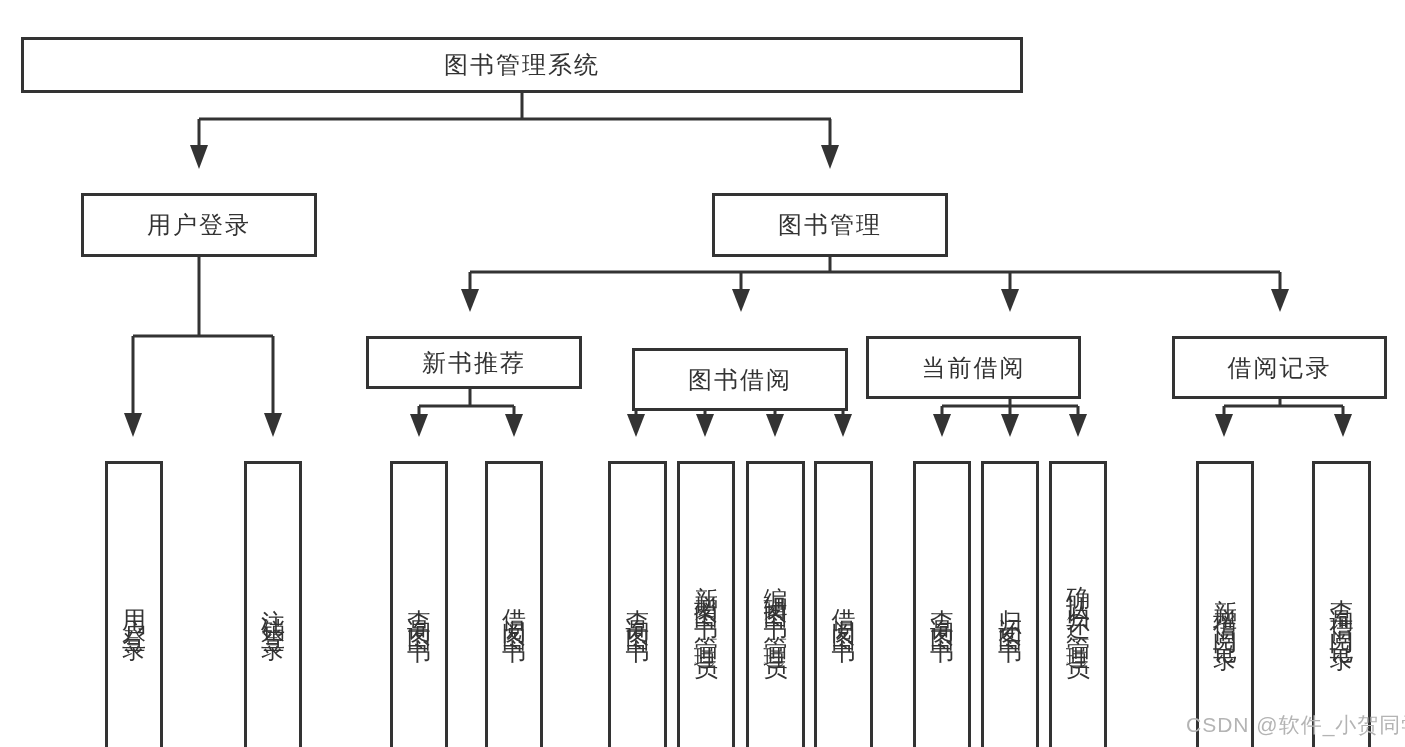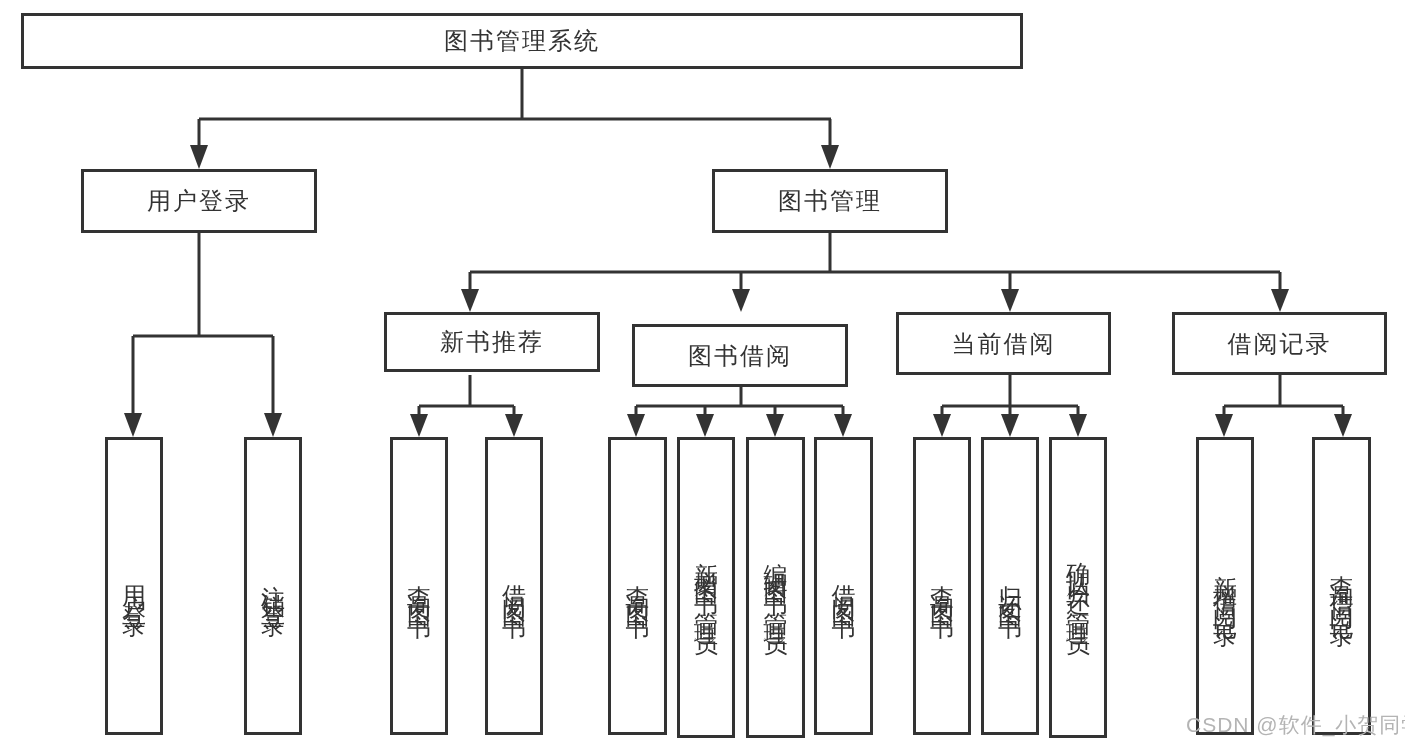--- a/index.html
+++ b/index.html
@@ -26,20 +26,21 @@
   .node {
     position: absolute;
     box-sizing: border-box;
     background: #ffffff;
     border: 3px solid #333333;
     color: #333333;
     display: flex;
     align-items: center;
     justify-content: center;
     text-align: center;
+    margin-top: 24px;
   }
   .hbox {
     font-size: 24px;
     letter-spacing: 2px;
   }
   .vbox span {
     writing-mode: vertical-rl;
     text-orientation: mixed;
     font-size: 24px;
     letter-spacing: 10px;
@@ -113,27 +114,27 @@
     <span>图书管理系统</span>
   </div>
 
   <div class="node hbox" style="left:81px; top:169px; width:236px; height:64px;">
     <span>用户登录</span>
   </div>
   <div class="node hbox" style="left:712px; top:169px; width:236px; height:64px;text-align:right;">
     <span>图书管理</span>
   </div>
 
-  <div class="node hbox" style="left:384px; top:312px; width:216px; height:60px;">
+  <div class="node hbox" style="left:366px; top:312px; width:216px; height:53px;">
     <span>新书推荐</span>
   </div>
   <div class="node hbox" style="left:632px; top:324px; width:216px; height:63px;">
     <span>图书借阅</span>
   </div>
-  <div class="node hbox" style="left:896px; top:312px; width:215px; height:63px;">
+  <div class="node hbox" style="left:866px; top:312px; width:215px; height:63px;">
     <span>当前借阅</span>
   </div>
   <div class="node hbox" style="left:1172px; top:312px; width:215px; height:63px;">
     <span>借阅记录</span>
   </div>
 
   <div class="node vbox" style="left:105px; top:437px; width:58px; height:298px;">
     <span>用户登录</span>
   </div>
   <div class="node vbox" style="left:244px; top:437px; width:58px; height:298px;">

